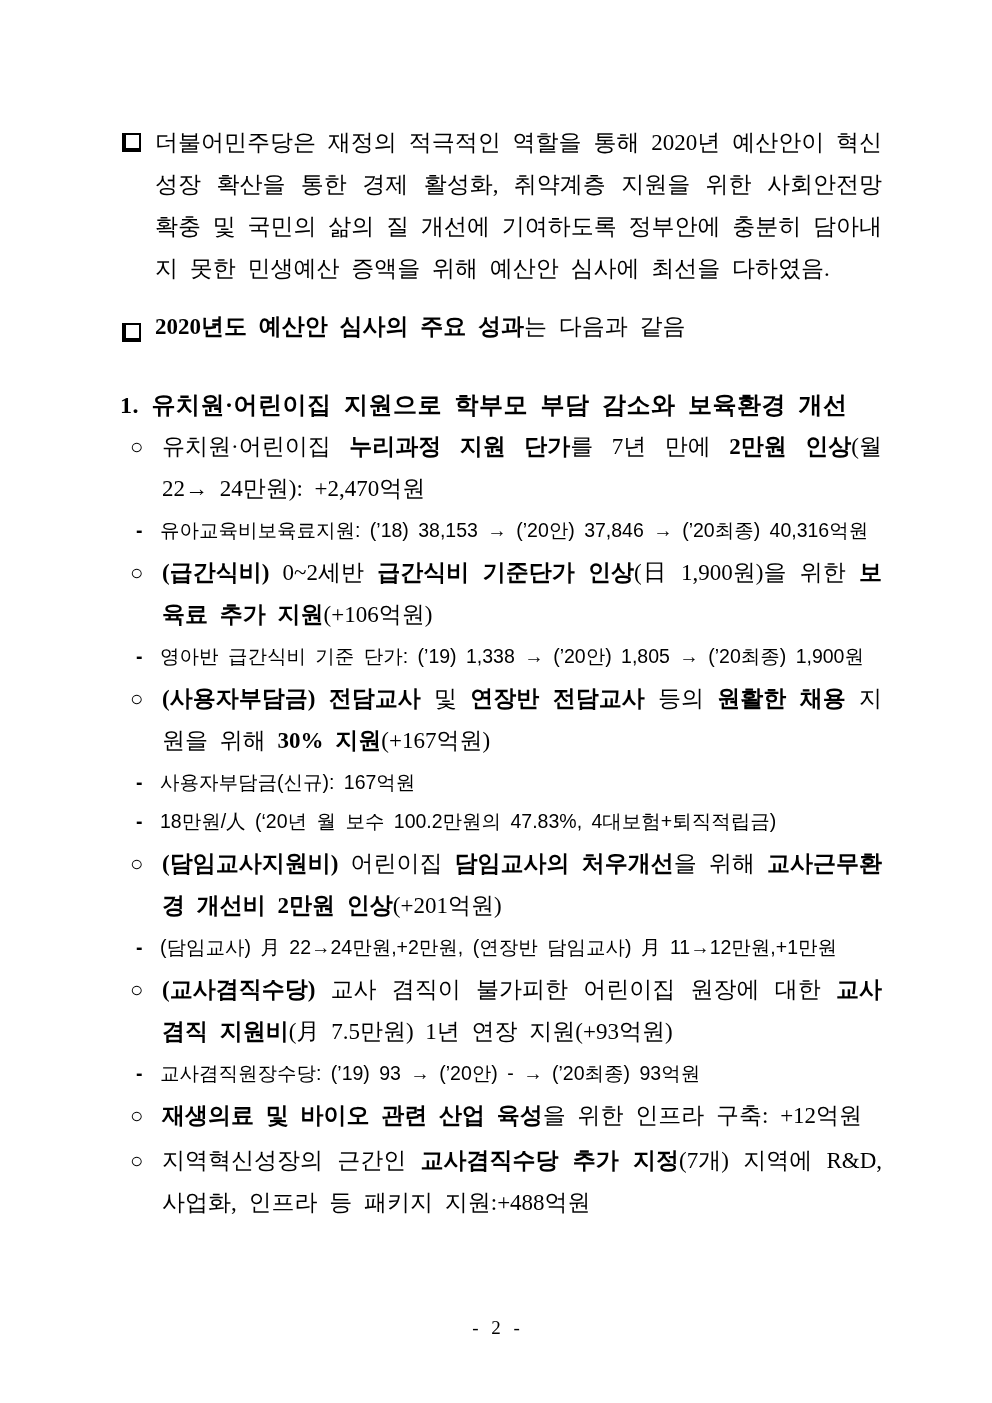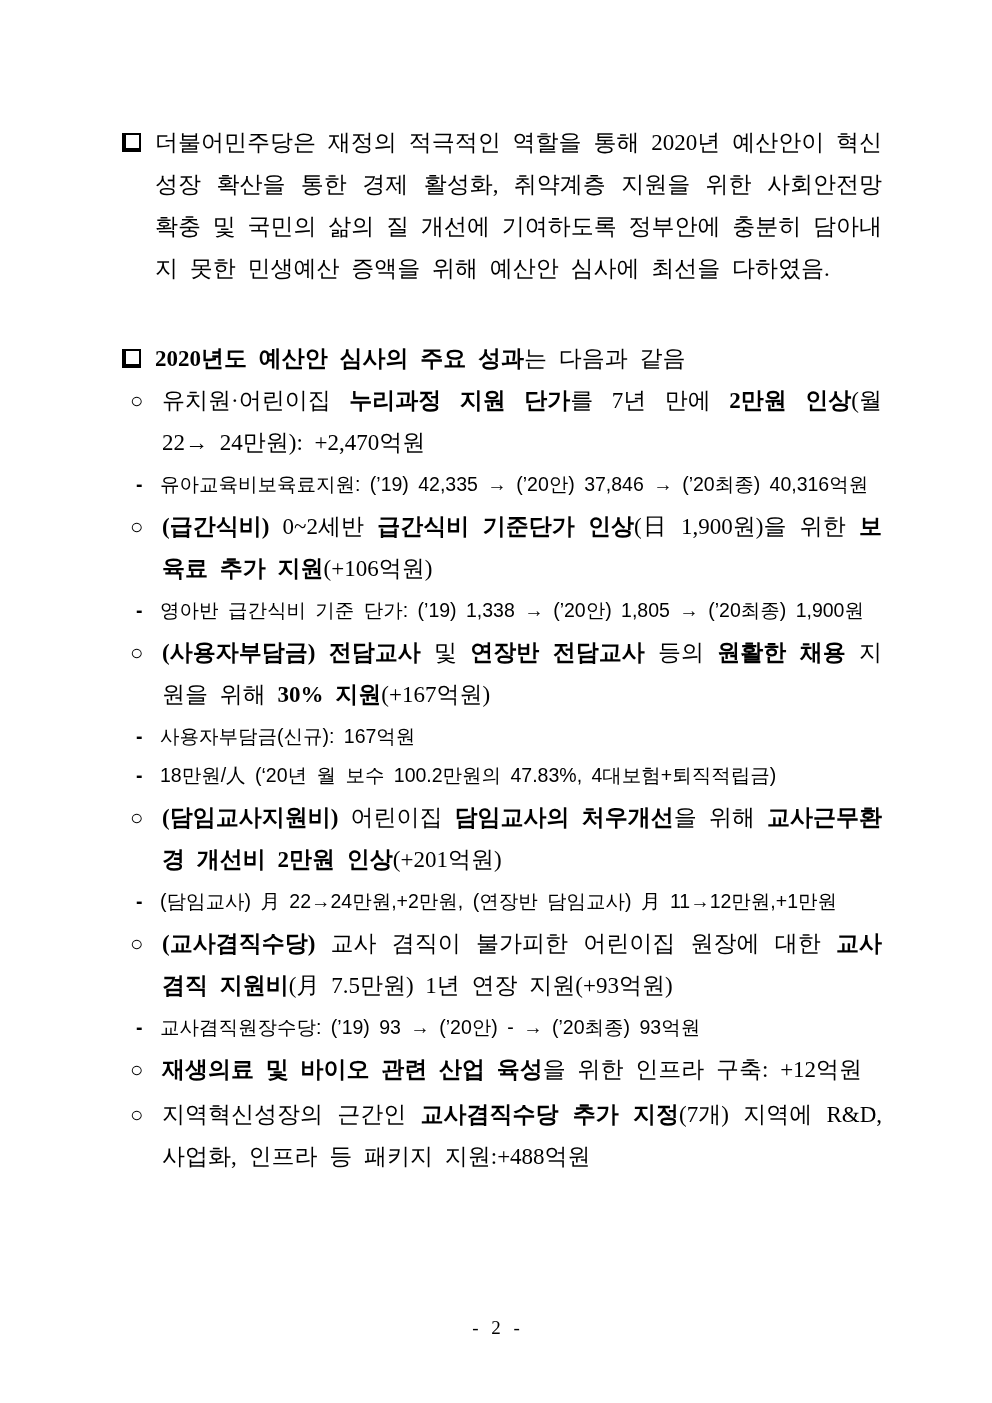--- a/index.html
+++ b/index.html
@@ -79,21 +79,21 @@
     margin:3px 0 5px 16px;
   }
   .dash-row .marker{
     flex:0 0 auto;
     width:18px;
     margin-right:6px;
     font-weight:bold;
     line-height:34px;
   }
   
-  .mt-para{margin-top:48px;}
+  .mt-para{margin-top:16px;align-items:center;}
   .mt-sec{margin-top:36px;}
   .mt-item{margin-top:3px;}
   .footer{
     position:absolute;
     left:0;
     right:0;
     bottom:64px;
     text-align:center;
     font-size:19px;
     word-spacing:8px;
@@ -109,29 +109,30 @@
     <div class="row check-row">
       <span class="marker-sq"></span>
       <div class="txt"><span>더불어민주당은 재정의 적극적인 역할을 통해 2020년 예산안이 혁신성장 확산을 통한 경제 활성화, 취약계층 지원을 위한 사회안전망 확충 및 국민의 삶의 질 개선에 기여하도록 정부안에 충분히 담아내지 못한 민생예산 증액을 위해 예산안 심사에 최선을 다하였음.</span></div>
     </div>
 
     <div class="row check-row mt-para">
       <span class="marker-sq"></span>
       <div class="txt"><span class="b">2020년도 예산안 심사의 주요 성과</span><span>는 다음과 같음</span></div>
     </div>
 
+    <div class="heading mt-sec"><span class="b">1. 유치원·어린이집 지원으로 학부모 부담 감소와 보육환경 개선</span></div>
 
     <div class="row circle-row">
       <span class="marker">○</span>
       <div class="txt"><span>유치원·어린이집 </span><span class="b">누리과정 지원 단가</span><span>를 7년 만에 </span><span class="b">2만원 인상</span><span>(월 22→ 24만원): +2,470억원</span></div>
     </div>
 
     <div class="row dash-row">
       <span class="marker">-</span>
-      <div class="txt"><span>유아교육비보육료지원: (’19) 42,335 → (’20안) 37,846 → (’20최종) 40,316억원</span></div>
+      <div class="txt"><span>유아교육비보육료지원: (’18) 38,153 → (’20안) 37,846 → (’20최종) 40,316억원</span></div>
     </div>
 
     <div class="row circle-row mt-item">
       <span class="marker">○</span>
       <div class="txt"><span class="b">(급간식비)</span><span> 0~2세반 </span><span class="b">급간식비 기준단가 인상</span><span>(日 1,900원)을 위한 </span><span class="b">보육료 추가 지원</span><span>(+106억원)</span></div>
     </div>
 
     <div class="row dash-row">
       <span class="marker">-</span>
       <div class="txt"><span>영아반 급간식비 기준 단가: (’19) 1,338 → (’20안) 1,805 → (’20최종) 1,900원</span></div>

